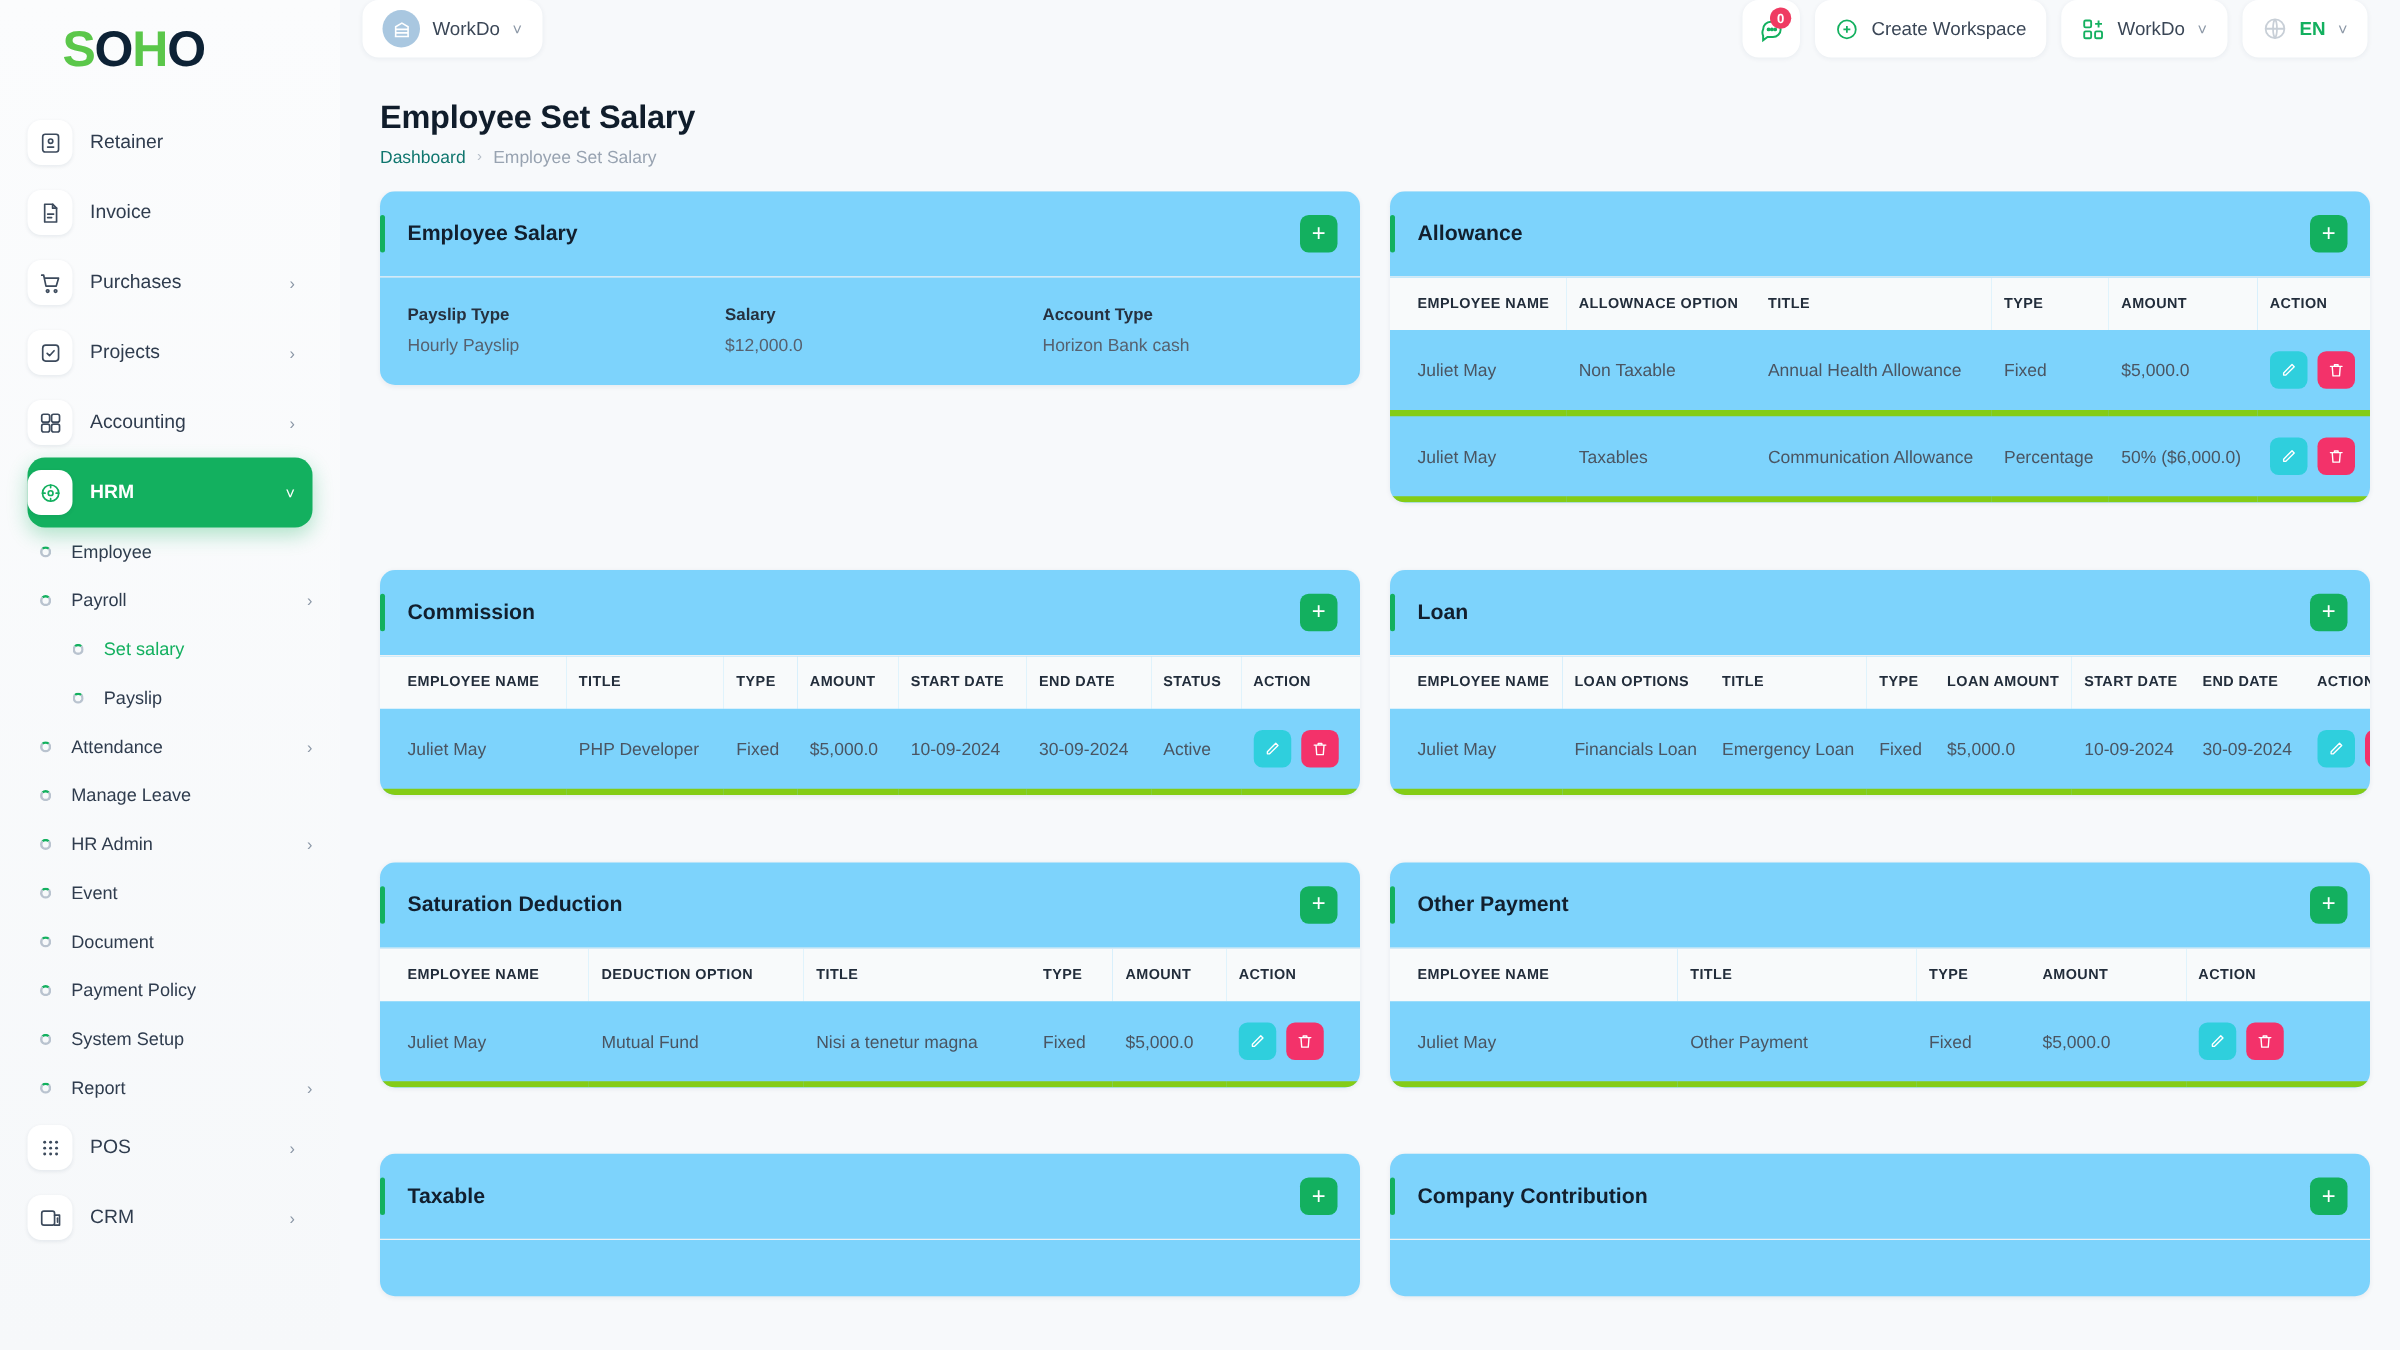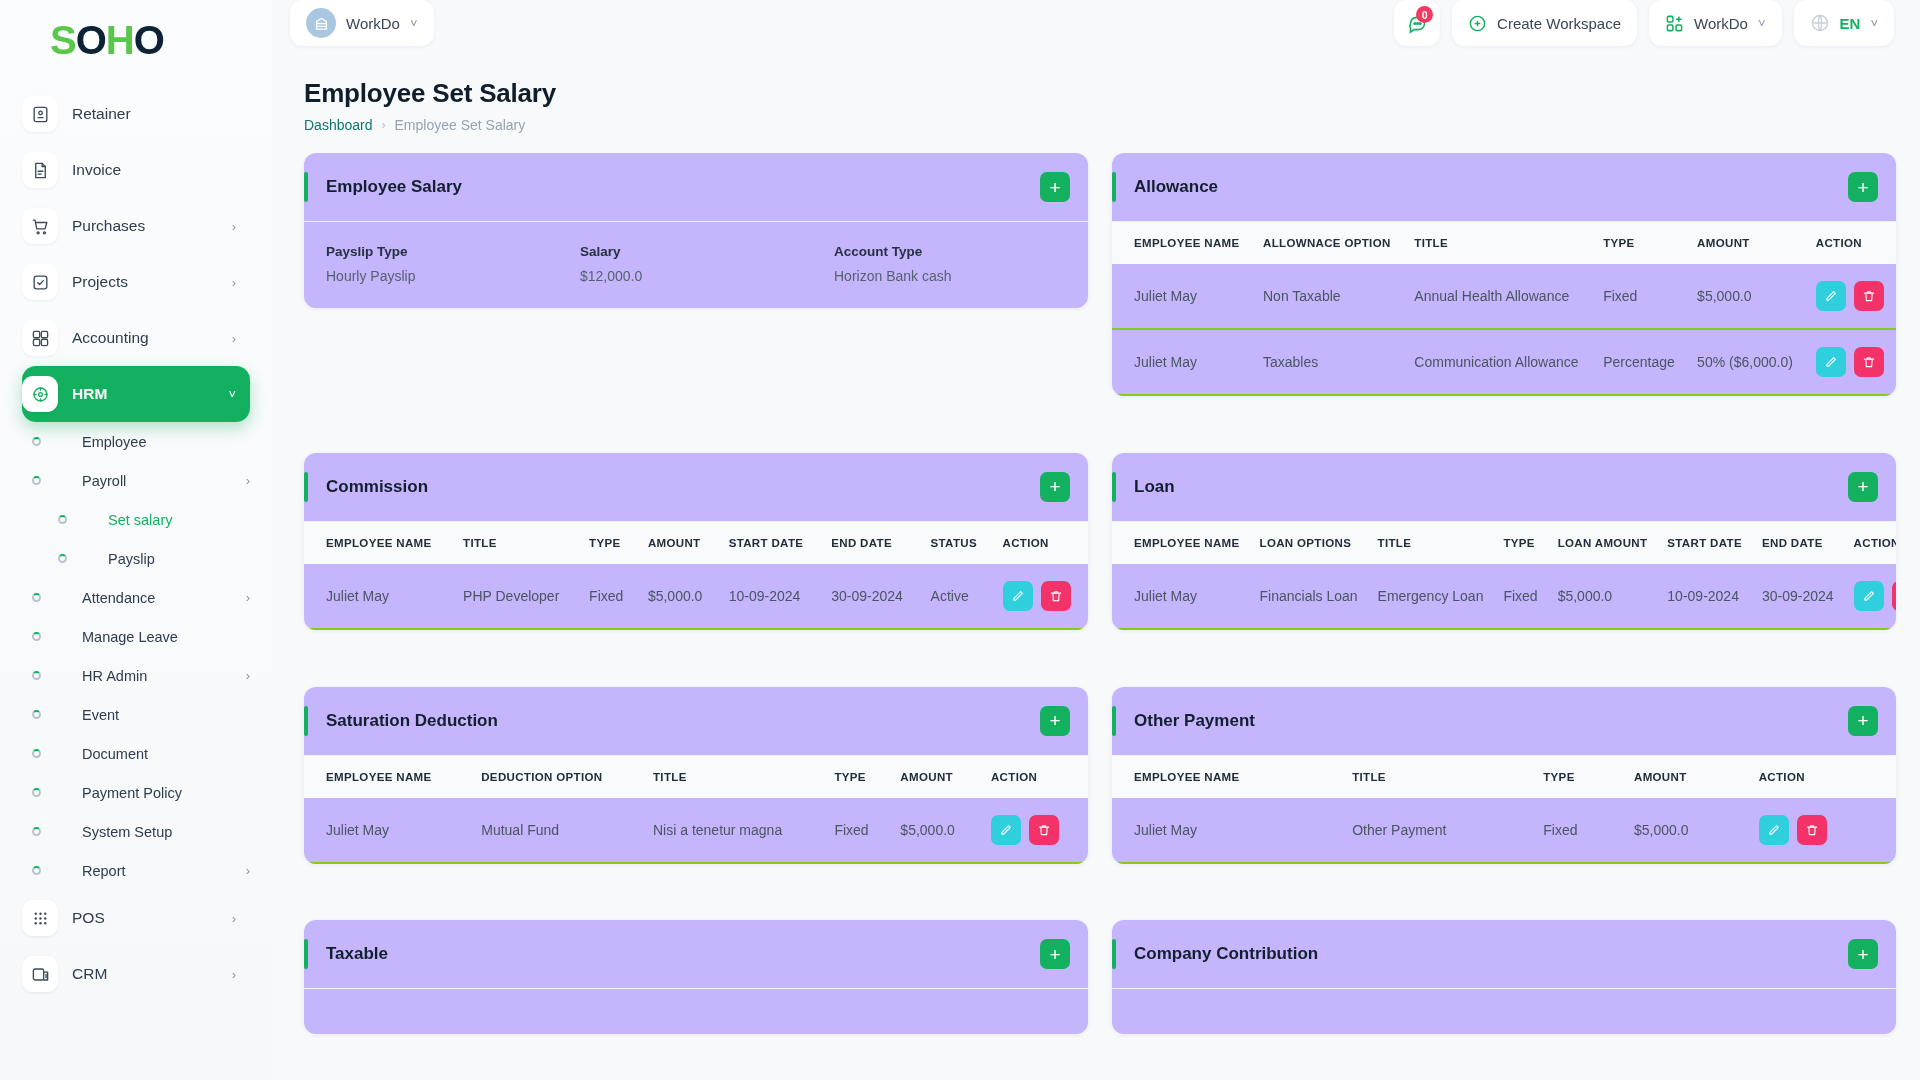--- a/index.html
+++ b/index.html
@@ -48,21 +48,21 @@
     display: flex; align-items: center; height: 39px;
     padding-left: 10px; cursor: pointer; font-size: 14.5px; color: #2f3c4e;
   }
   .sub-item.l2 { padding-left: 36px; }
   .dot {
     width: 9px; height: 9px; border-radius: 50%;
     border: 2px solid #b9c3cf; border-top-color: #13b05f;
     margin-right: 16px; flex: 0 0 9px;
   }
   .sub-item.sel .lbl { color: #13b05f; }
-  .sub-item .lbl { flex: 1; margin-left: 25px; }
+  .sub-item .lbl { flex: 1; }
 
   
   .main { flex: 1; height: 1080px; position: relative; overflow: hidden; }
   .topbar {
     height: 70px; display: flex; align-items: flex-start;
     padding: 0 26px 0 18px; gap: 12px;
   }
   .pill {
     background: #fff; border-radius: 13px; height: 46px;
     display: flex; align-items: center; padding: 0 16px; gap: 10px;
@@ -93,21 +93,21 @@
   .crumbs { margin-top: 8px; font-size: 14px; color: #98a3b1; display: flex; align-items: center; gap: 9px; }
   .crumbs .home { color: #0f766e; cursor: pointer; }
   .crumbs .sep { color: #b6bfc9; font-size: 12px; }
 
   .grid {
     margin-top: 20px; padding: 0 24px 0 32px;
     display: grid; grid-template-columns: 1fr 1fr; gap: 24px 24px;
     height: calc(1080px - 70px - 76px - 20px); overflow: hidden;
   }
   .card {
-    background: #c4b5fd; border-radius: 12px;
+    background: #7dd3fc; border-radius: 12px;
     box-shadow: 0 1px 4px rgba(20,45,80,.07);
     overflow: hidden; align-self: start;
   }
   .card-head {
     height: 68px; display: flex; align-items: center;
     padding: 0 18px 0 0; position: relative;
   }
   .card-bar { width: 4px; height: 30px; background: #13b05f; border-radius: 3px; margin: 0 18px 0 0; }
   .card-title { font-size: 17px; font-weight: 700; color: #121f2e; flex: 1; }
   .add-btn {
@@ -125,21 +125,21 @@
 
   table { width: 100%; border-collapse: collapse; }
   thead th {
     background: #f8fafb; text-align: left;
     font-size: 11.5px; font-weight: 700; letter-spacing: .35px;
     color: #222d3b; padding: 15px 10px; white-space: nowrap;
   }
   thead th:first-child { padding-left: 22px; }
   tbody td {
     font-size: 14px; color: #4a5562; padding: 17px 10px;
-    border-bottom: 2px solid #84cc16; white-space: nowrap;
+    border-bottom: 5px solid #84cc16; white-space: nowrap;
   }
   tbody td:first-child { padding-left: 22px; }
   .tbl-scroll { overflow: hidden; }
   .act { display: flex; gap: 8px; }
   .act-btn {
     width: 30px; height: 30px; border-radius: 7px; border: none; cursor: pointer;
     display: flex; align-items: center; justify-content: center; color: #fff;
   }
   .act-edit { background: #2fcfdd; }
   .act-del { background: #f3326a; }

